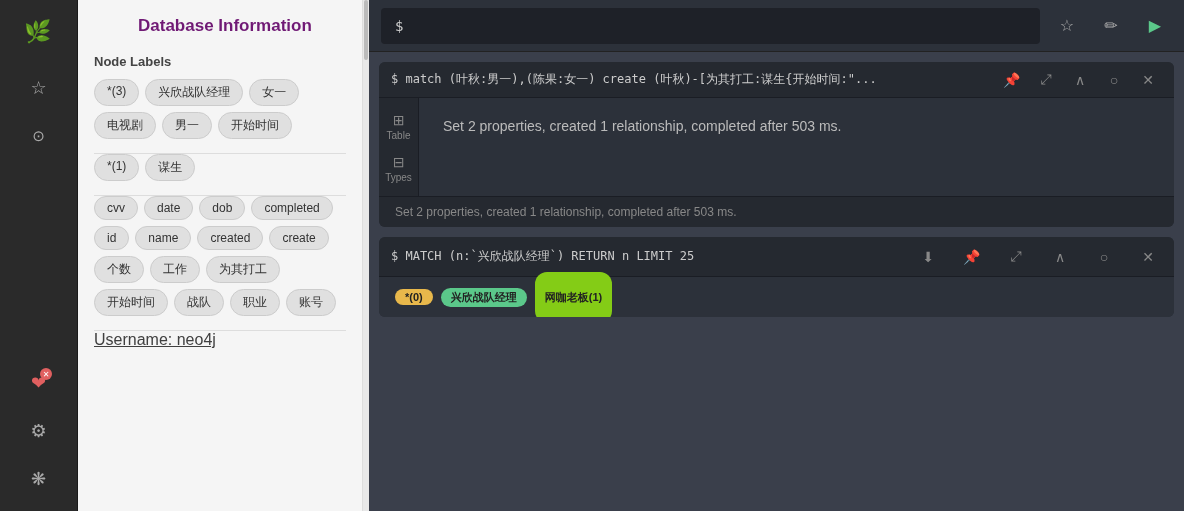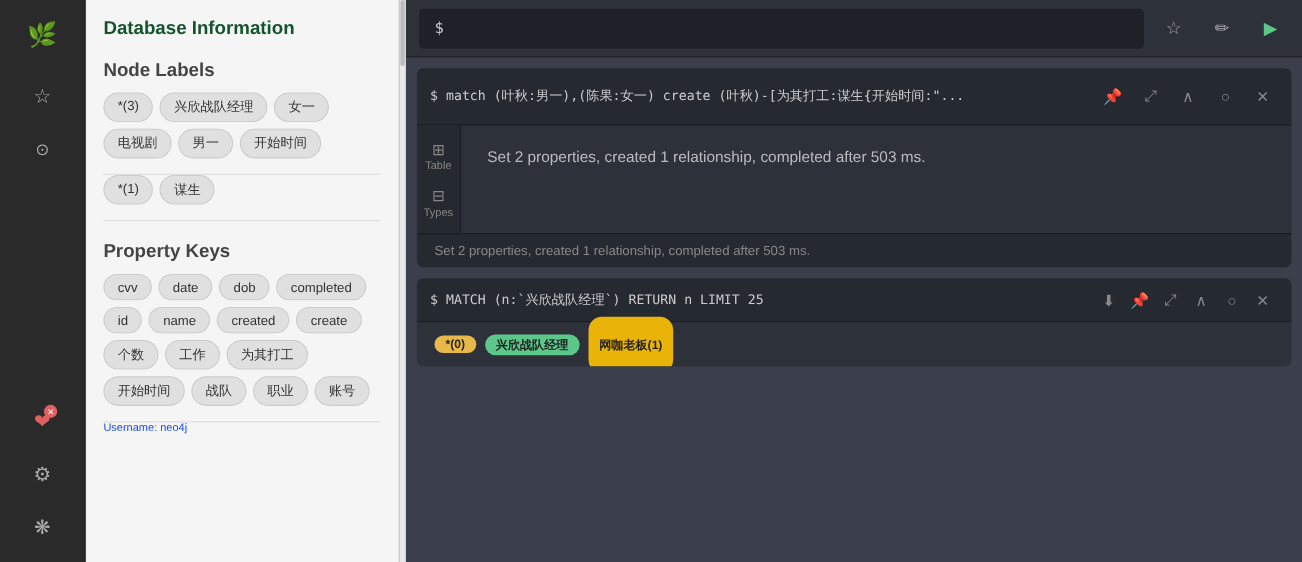--- a/index.html
+++ b/index.html
@@ -44,25 +44,26 @@
     .sidebar {
       width: 285px;
       background: #f5f5f5;
       overflow-y: auto;
       padding: 16px;
       border-right: 1px solid #ddd;
     }
     .sidebar-title {
       font-size: 17px;
       font-weight: 700;
-      color: #14532d;
+      color: #701a75;
       margin-bottom: 4px;
+      margin-left: 44px;
     }
     .sidebar-section-title {
-      font-size: 17px;
+      font-size: 13px;
       font-weight: 600;
       color: #444;
       margin-top: 18px;
       margin-bottom: 10px;
     }
     .tag-row {
       display: flex;
       flex-wrap: wrap;
       gap: 6px;
       margin-bottom: 4px;
@@ -152,21 +153,21 @@
       background: #2c313a;
       border-radius: 6px;
       overflow: hidden;
     }
 
     .result-panel-header {
       display: flex;
       align-items: center;
       background: #252930;
       padding: 0 12px;
-      height: 52px;
+      height: 36px;
       gap: 6px;
       border-bottom: 1px solid #1a1d24;
     }
     .result-query-text {
       flex: 1;
       font-family: monospace;
       font-size: 12px;
       color: #ccc;
       white-space: nowrap;
       overflow: hidden;
@@ -229,21 +230,21 @@
       color: #888;
     }
 
     
     .result-panel-bottom-header {
       display: flex;
       align-items: center;
       background: #252930;
       padding: 0 12px;
       height: 40px;
-      gap: 0;
+      gap: 16px;
       border-bottom: 1px solid #1a1d24;
     }
 
     
     .sidebar::-webkit-scrollbar { width: 6px; }
     .sidebar::-webkit-scrollbar-track { background: #f0f0f0; }
     .sidebar::-webkit-scrollbar-thumb { background: #ccc; border-radius: 3px; }
     .result-panels::-webkit-scrollbar { width: 6px; }
     .result-panels::-webkit-scrollbar-track { background: #2c313a; }
     .result-panels::-webkit-scrollbar-thumb { background: #555; border-radius: 3px; }
@@ -261,22 +262,23 @@
       border-radius: 2px;
       position: absolute;
       top: 0;
       left: 1px;
     }
 
     .connected-section {
       margin-top: 4px;
     }
     .connected-label {
-      font-size: 10px;
-      color: #1d4ed8;
+      font-size: 16px;
+      color: #404040;
+      text-decoration: underline;
     }
   </style>
 </head>
 <body>
 
 <div class="icon-bar">
   <div class="icon-bar-item logo">🌿</div>
   <div class="icon-bar-item">☆</div>
   <div class="icon-bar-item" style="font-size:15px;">⊙</div>
   <div class="icon-bar-item" style="margin-top:auto; color:#e06060; position:relative;">
@@ -304,21 +306,20 @@
 
   <hr class="sidebar-divider">
 
   <div class="tag-row">
     <span class="tag">*(1)</span>
     <span class="tag">谋生</span>
   </div>
 
   <hr class="sidebar-divider">
 
-  <div class="sidebar-section-title">Property Keys</div>
   <div class="tag-row">
     <span class="tag">cvv</span>
     <span class="tag">date</span>
     <span class="tag">dob</span>
     <span class="tag">completed</span>
     <span class="tag">id</span>
     <span class="tag">name</span>
     <span class="tag">created</span>
     <span class="tag">create</span>
     <span class="tag">个数</span>
@@ -388,18 +389,18 @@
         <div class="panel-btn">⬇</div>
         <div class="panel-btn">📌</div>
         <div class="panel-btn">⤢</div>
         <div class="panel-btn">∧</div>
         <div class="panel-btn">○</div>
         <div class="panel-btn">✕</div>
       </div>
       <div style="height: 40px; background: #2c313a; display: flex; align-items: center; padding: 0 16px; gap: 8px;">
         <span style="background:#e8b84b; color:#222; border-radius:12px; padding:2px 10px; font-size:11px; font-weight:600;">*(0)</span>
         <span style="background:#5bc88a; color:#222; border-radius:12px; padding:2px 10px; font-size:11px; font-weight:600;">兴欣战队经理</span>
-        <span style="background:#eab308; color:#222; border-radius:12px; padding:18px 10px; font-size:11px; font-weight:600;">网咖老板(1)</span>
+        <span style="background:#84cc16; color:#222; border-radius:12px; padding:18px 10px; font-size:11px; font-weight:600;">网咖老板(1)</span>
       </div>
     </div>
 
   </div>
 </div>
 
 </body></html>

